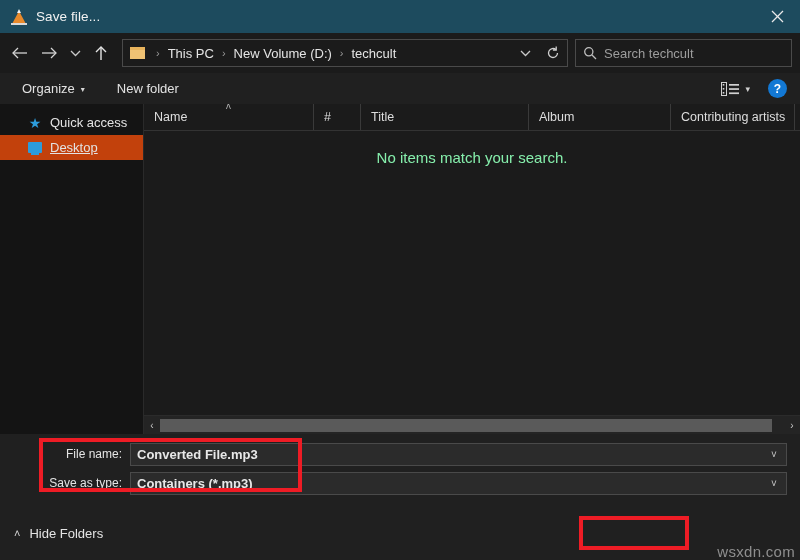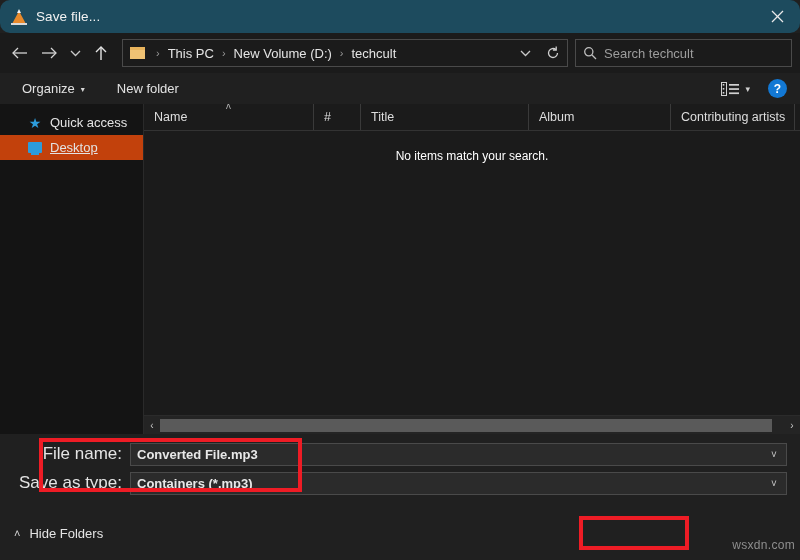--- a/index.html
+++ b/index.html
@@ -23,21 +23,20 @@
     flex-direction: column;
   }
 
   
   #titlebar {
     height: 33px;
     background: #1d4b5e;
     display: flex;
     align-items: center;
     flex: none;
-    border-radius: 10px;
   }
   #title-icon {
     width: 16px;
     height: 16px;
     margin-left: 11px;
     margin-right: 9px;
     position: relative;
   }
   .cone {
     position: absolute;
@@ -297,22 +296,22 @@
     left: 50%;
     top: -3px;
     transform: translateX(-50%);
     color: #b8b8b8;
     font-size: 10px;
   }
   #empty-msg {
     flex: 1;
     padding-top: 18px;
     text-align: center;
-    font-size: 12px;
-    color: #ffffff;
+    font-size: 15px;
+    color: #86efac;
   }
   #hscroll {
     height: 18px;
     flex: none;
     background: #242424;
     display: flex;
     align-items: center;
     border-top: 1px solid #2b2b2b;
   }
   .hs-arrow {
@@ -350,21 +349,21 @@
   .form-row {
     height: 24px;
     display: flex;
     align-items: center;
     margin-bottom: 5px;
   }
   .form-label {
     width: 130px;
     text-align: right;
     padding-right: 8px;
-    font-size: 17px;
+    font-size: 12px;
     color: #e4e4e4;
     box-sizing: border-box;
     flex: none;
   }
   .combo {
     flex: 1;
     margin-right: 13px;
     height: 23px;
     background: #2b2b2b;
     border: 1px solid #4a4a4a;
@@ -440,22 +439,22 @@
     box-sizing: border-box;
     z-index: 20;
   }
   #annot-fields { left: 39px; top: 438px; width: 263px; height: 54px; }
   #annot-save  { left: 579px; top: 516px; width: 110px; height: 34px; }
 
   
   #watermark {
     position: absolute;
     right: 5px;
-    bottom: 8px;
-    font-size: 12px;
+    bottom: 0;
+    font-size: 15px;
     color: #8e8e8e;
     letter-spacing: .3px;
     z-index: 25;
   }
 </style>
 </head>
 <body>
 
 <div id="dialog">
 

